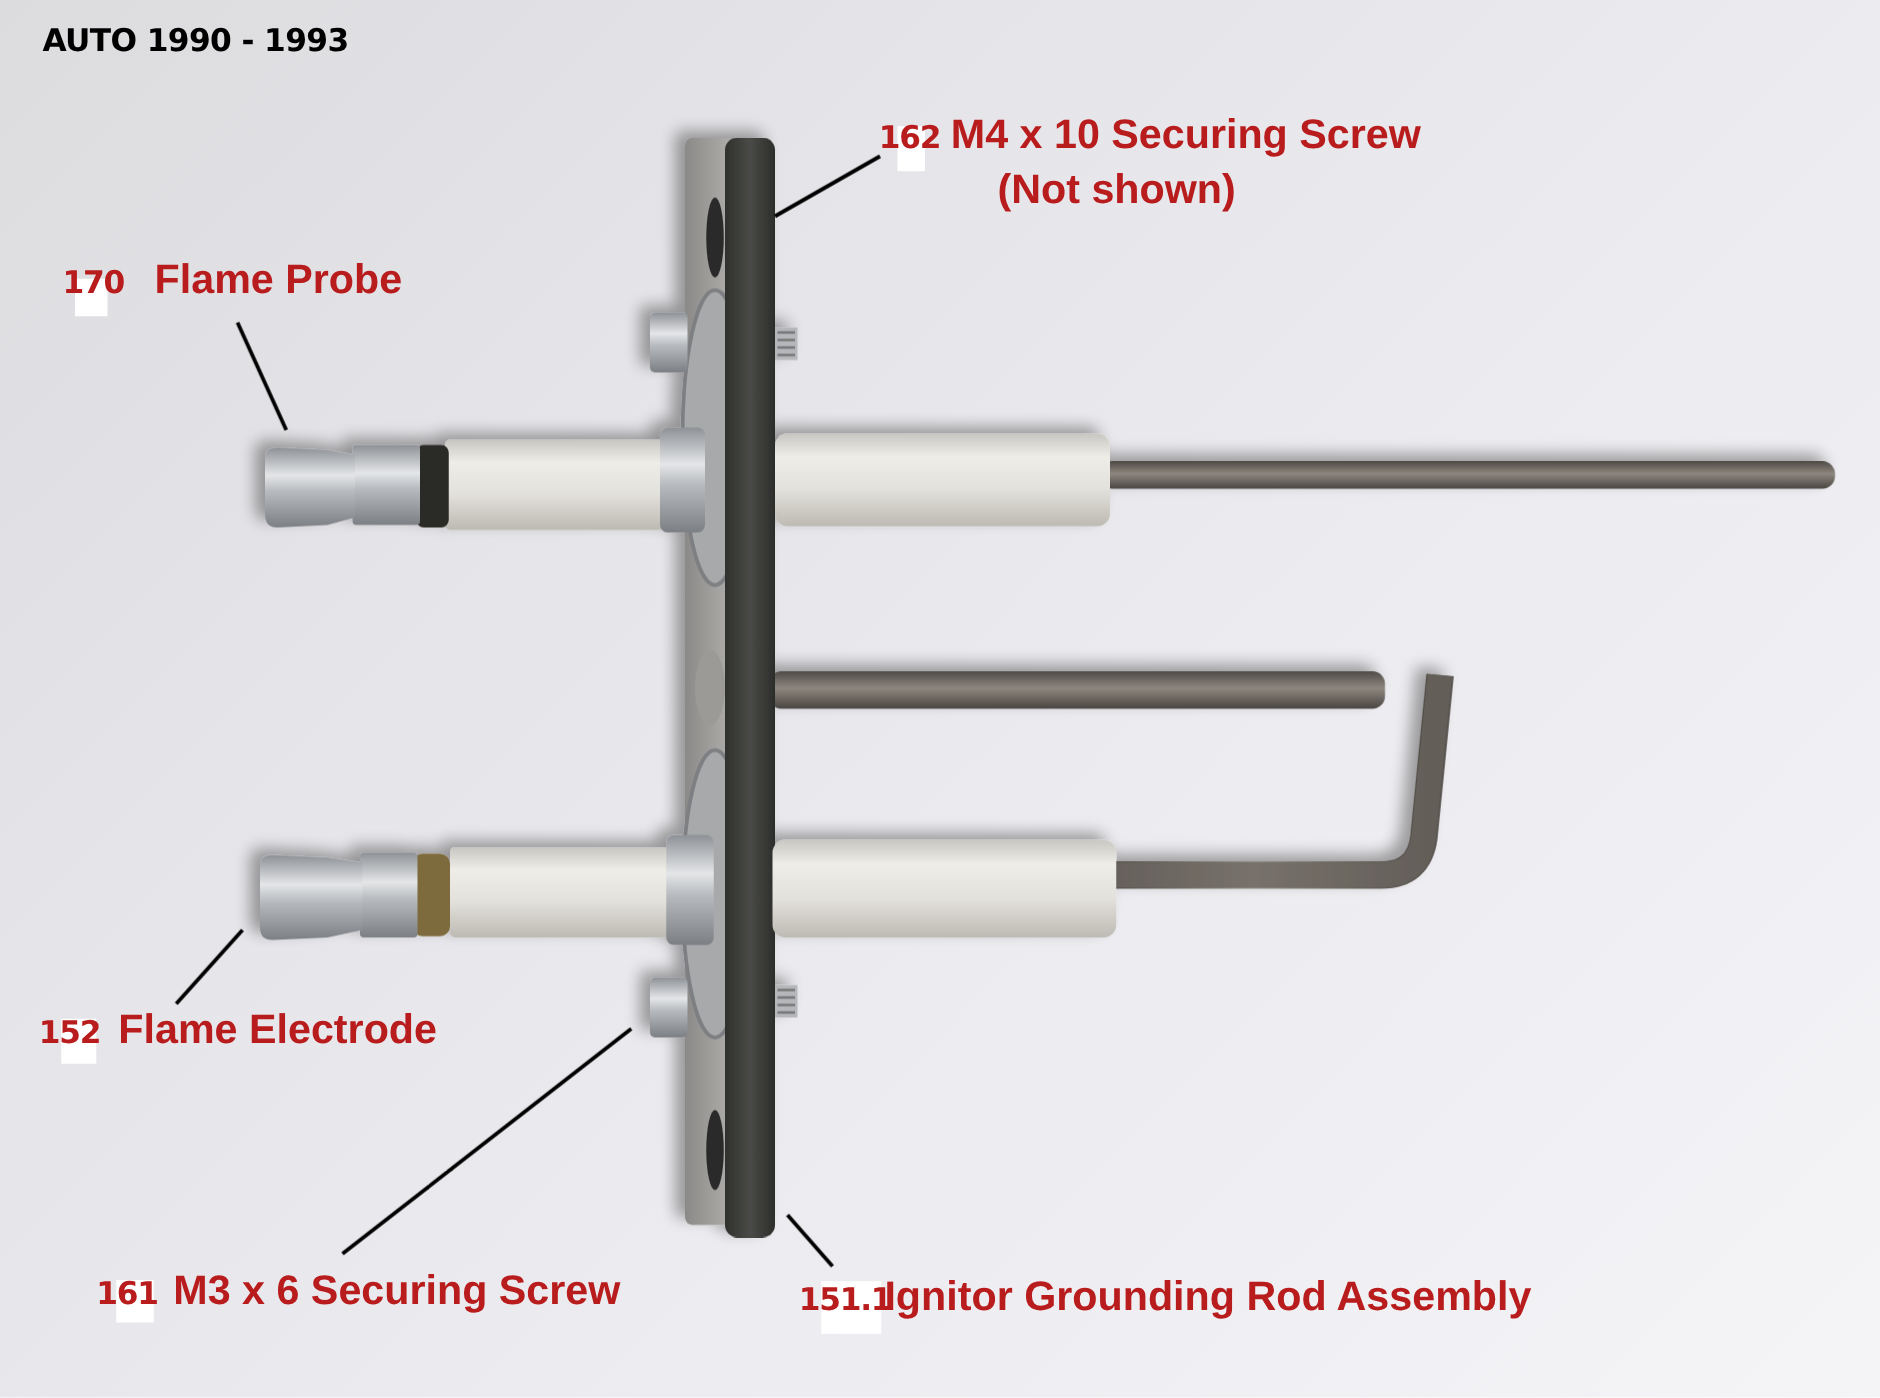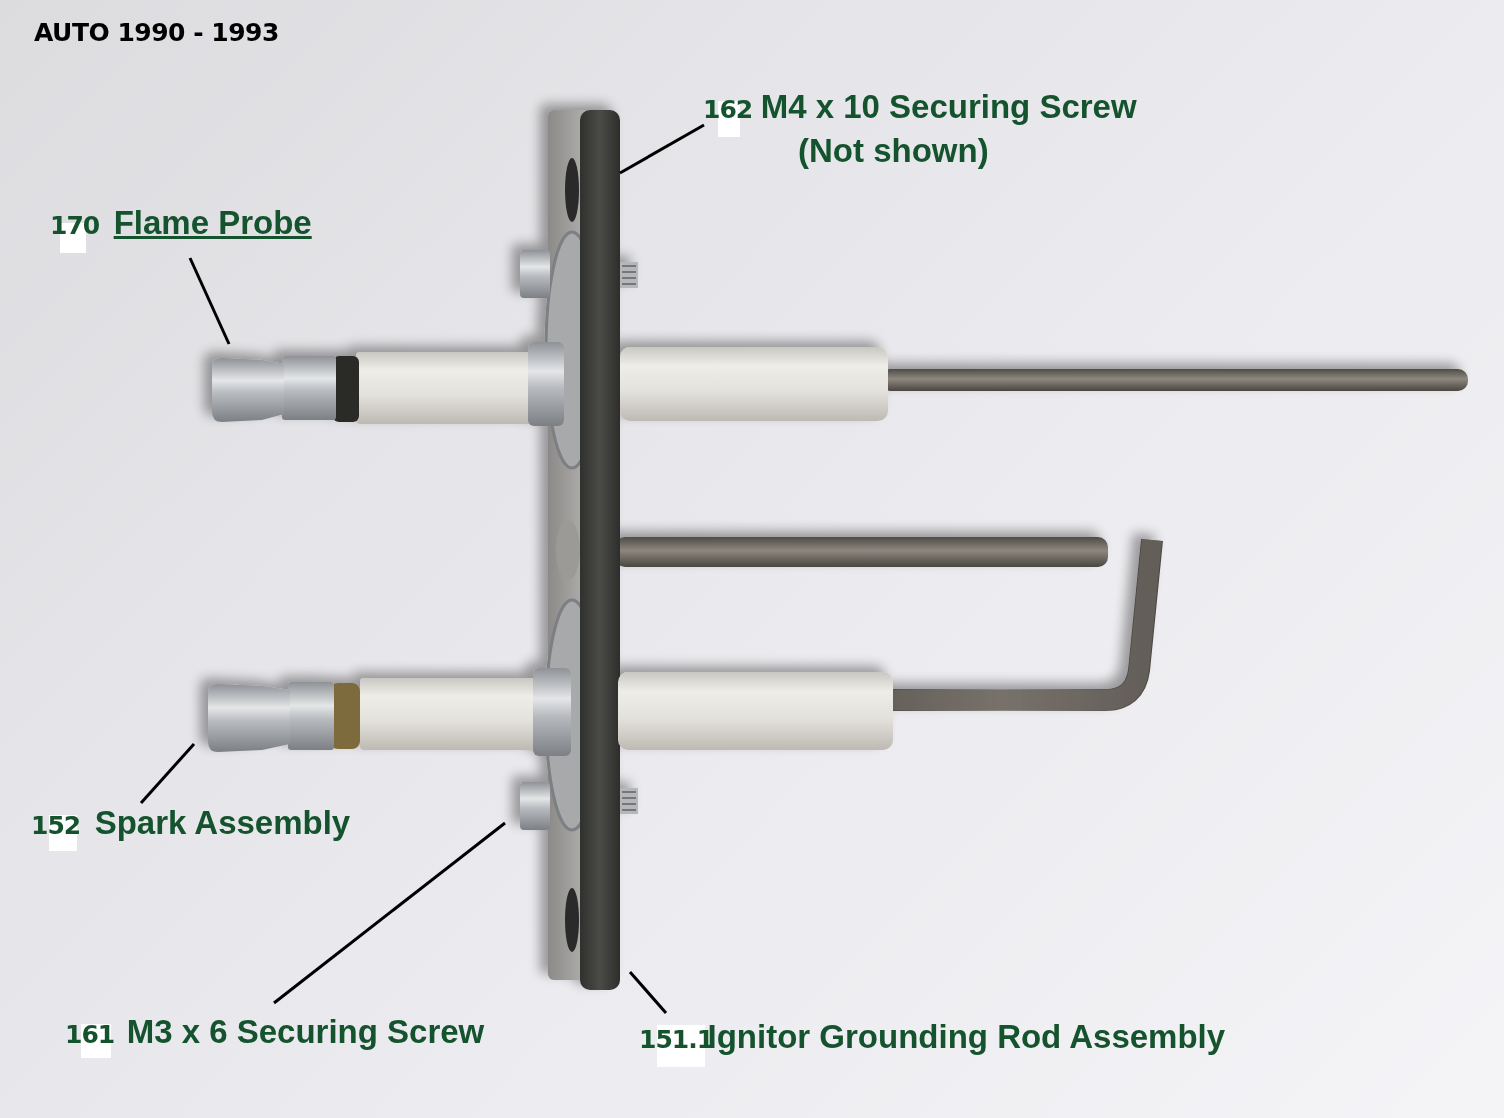--- a/index.html
+++ b/index.html
@@ -2,21 +2,21 @@
 <html><head>
   <meta charset="utf-8">
   <style>
     html, body { margin: 0; padding: 0; }
     body {
       width: 1504px; height: 1118px; position: relative; overflow: hidden;
       background: linear-gradient(135deg, #dcdcdf 0%, #e6e6ea 35%, #ececf0 60%, #f4f4f7 100%);
       font-family: "Liberation Sans", sans-serif;
     }
     #photo { position: absolute; left: 0; top: 0; width: 1504px; height: 1118px; }
-    .lbl { position: absolute; white-space: nowrap; color: #14532d; font-weight: bold; }
+    .lbl { position: absolute; white-space: nowrap; color: #b91c1c; font-weight: bold; }
     .num {
       font-family: "DejaVu Sans", sans-serif; font-weight: bold; font-size: 25px;
       letter-spacing: -1px; position: relative; display: inline-block;
     }
     .num .hl {
       position: absolute; background: #ffffff; z-index: -1;
     }
     .desc { font-family: "Liberation Sans", sans-serif; font-weight: bold; font-size: 33px; }
     .title {
       position: absolute; left: 34px; top: 18px;
@@ -139,32 +139,32 @@
   </span>
   <span class="desc" style="margin-left:4px;">M4 x 10 Securing Screw</span>
 </div>
 <div class="lbl desc" style="left:798px; top:132px;">(Not shown)</div>
 
 <div class="lbl" style="left:50px; top:204px;">
   <span class="num">
     <span class="hl" style="left:10px; top:12px; width:26px; height:30px;"></span>
     <span class="numbox">170</span>
   </span>
-  <span class="desc" style="margin-left:10px;text-decoration:underline;">Flame Probe</span>
+  <span class="desc" style="margin-left:20px;">Flame Probe</span>
 </div>
 
 <div class="lbl" style="left:31px; top:804px;">
   <span class="num">
     <span class="hl" style="left:18px; top:4px; width:28px; height:36px;"></span>
     <span class="numbox">152</span>
   </span>
-  <span class="desc" style="margin-left:10px;">Spark Assembly</span>
+  <span class="desc" style="margin-left:10px;">Flame Electrode</span>
 </div>
 
-<div class="lbl" style="left:65px; top:1013px;">
+<div class="lbl" style="left:77px; top:1013px;">
   <span class="num">
     <span class="hl" style="left:16px; top:4px; width:30px; height:34px;"></span>
     <span class="numbox">161</span>
   </span>
   <span class="desc" style="margin-left:8px;">M3 x 6 Securing Screw</span>
 </div>
 
 <div class="lbl" style="left:639px; top:1018px;">
   <span class="num">
     <span class="hl" style="left:18px; top:0px; width:48px; height:42px;"></span>

